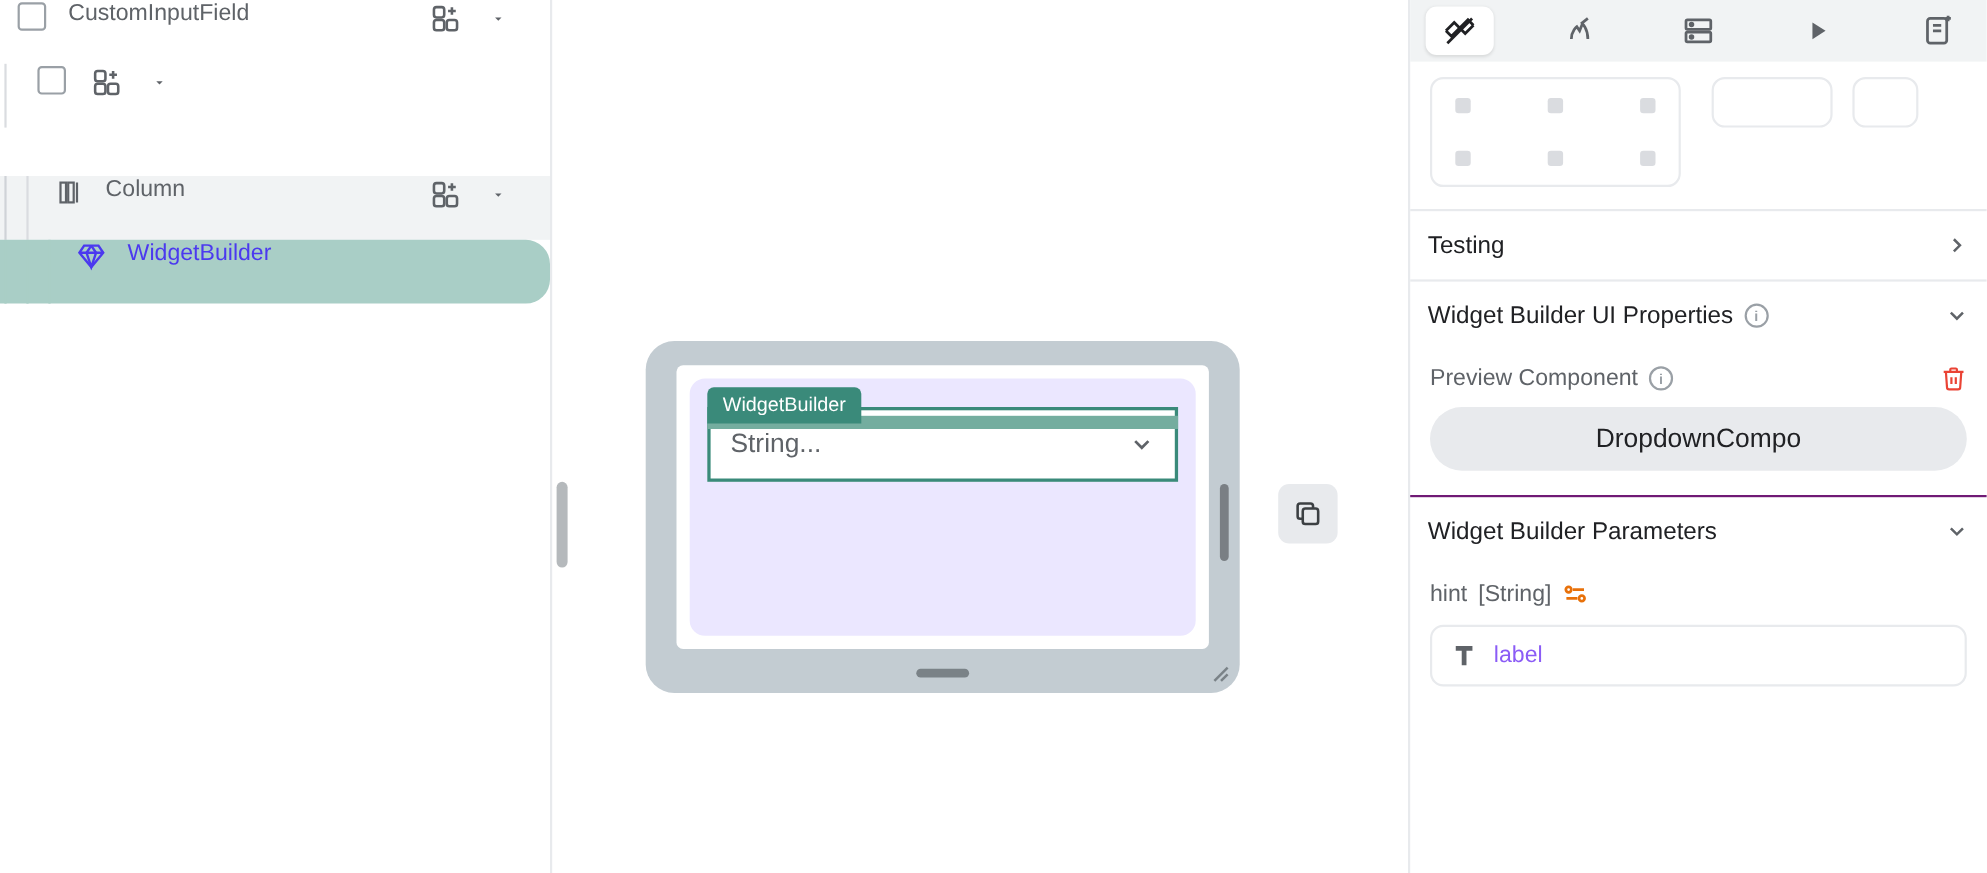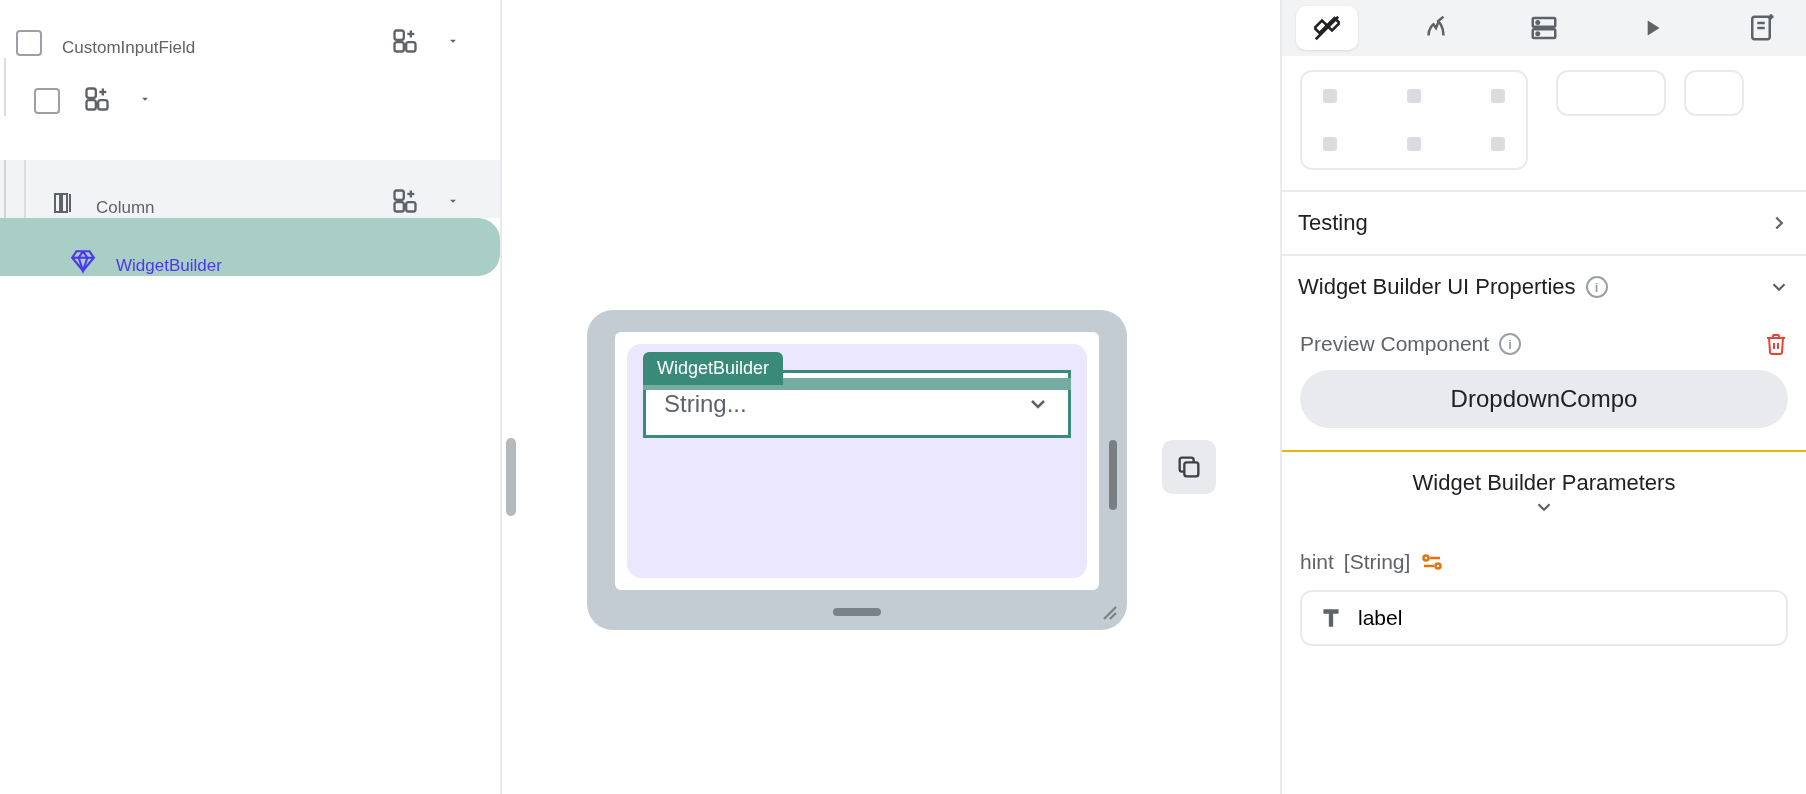--- a/index.html
+++ b/index.html
@@ -17,24 +17,24 @@
   .tree-panel {
     position: absolute;
     left: 0;
     top: 0;
     width: 500px;
     height: 100%;
     background: #fff;
   }
   .tree-row {
     display: flex;
-    align-items: flex-end;
+    align-items: flex-start;
     height: 58px;
     padding-right: 20px;
-    font-size: 17px;
+    font-size: 21px;
     color: #5f6368;
     cursor: pointer;
   }
   .tree-row .indent-line {
     width: 2px;
     align-self: stretch;
     background: #dadce0;
     margin-right: 4px;
   }
   .tree-row .spacer4 { width: 4px; }
@@ -270,21 +270,21 @@
     margin: 8px 18px;
     border:2px solid #e8eaed;
     border-radius:12px;
     height:56px;
     display:flex;
     align-items:center;
     padding: 0 16px;
     gap:14px;
     font-size:21px;
   }
-  .param-value-box .val { color:#000000; font-weight:500;}
+  .param-value-box .val { color:#8b5cf6; font-weight:500;}
 
   .info-circle {
     width:22px;height:22px;border:2px solid #9aa0a6;border-radius:50%;
     display:inline-flex;align-items:center;justify-content:center;
     font-size:13px;color:#9aa0a6;font-weight:600;
   }
   .trash-color { color:#ea4335; }
   .param-variable-icon { color:#e8710a; }
 
   svg { display:block; }
@@ -504,41 +504,41 @@
     <span style="width:10px"></span>
     <span class="info-circle">i</span>
     <span class="grow"></span>
     <span>
       <svg width="22" height="22" viewBox="0 0 24 24" fill="none" stroke="#5f6368" stroke-width="2.5">
           <polyline points="6 9 12 15 18 9"></polyline>
         </svg>
     </span>
   </div>
 
-  <div class="section-sub" style="border-bottom:2px solid #eab308; padding-bottom:22px;">
+  <div class="section-sub" style="border-bottom:2px solid #701a75; padding-bottom:22px;">
     <div class="preview-row">
       <div class="lab">
         <span>Preview Component</span>
         <span class="info-circle">i</span>
       </div>
       <span class="trash-color">
         <svg width="24" height="24" viewBox="0 0 24 24" fill="none" stroke="currentColor" stroke-width="2">
             <polyline points="3 6 5 6 21 6"></polyline>
             <path d="M19 6l-1 14a2 2 0 0 1-2 2H8a2 2 0 0 1-2-2L5 6"></path>
             <path d="M10 11v6M14 11v6"></path>
             <path d="M9 6V4a1 1 0 0 1 1-1h4a1 1 0 0 1 1 1v2"></path>
           </svg>
       </span>
     </div>
     <div class="comp-pill">
       <span>DropdownCompo</span>
     </div>
   </div>
 
-  <div class="section-header" style="border-bottom:none;flex-direction:column;">
+  <div class="section-header" style="border-bottom:none;">
     <span>Widget Builder Parameters</span>
     <span class="grow"></span>
     <span>
       <svg width="22" height="22" viewBox="0 0 24 24" fill="none" stroke="#5f6368" stroke-width="2.5">
           <polyline points="6 9 12 15 18 9"></polyline>
         </svg>
     </span>
   </div>
 
   <div class="param-row">

